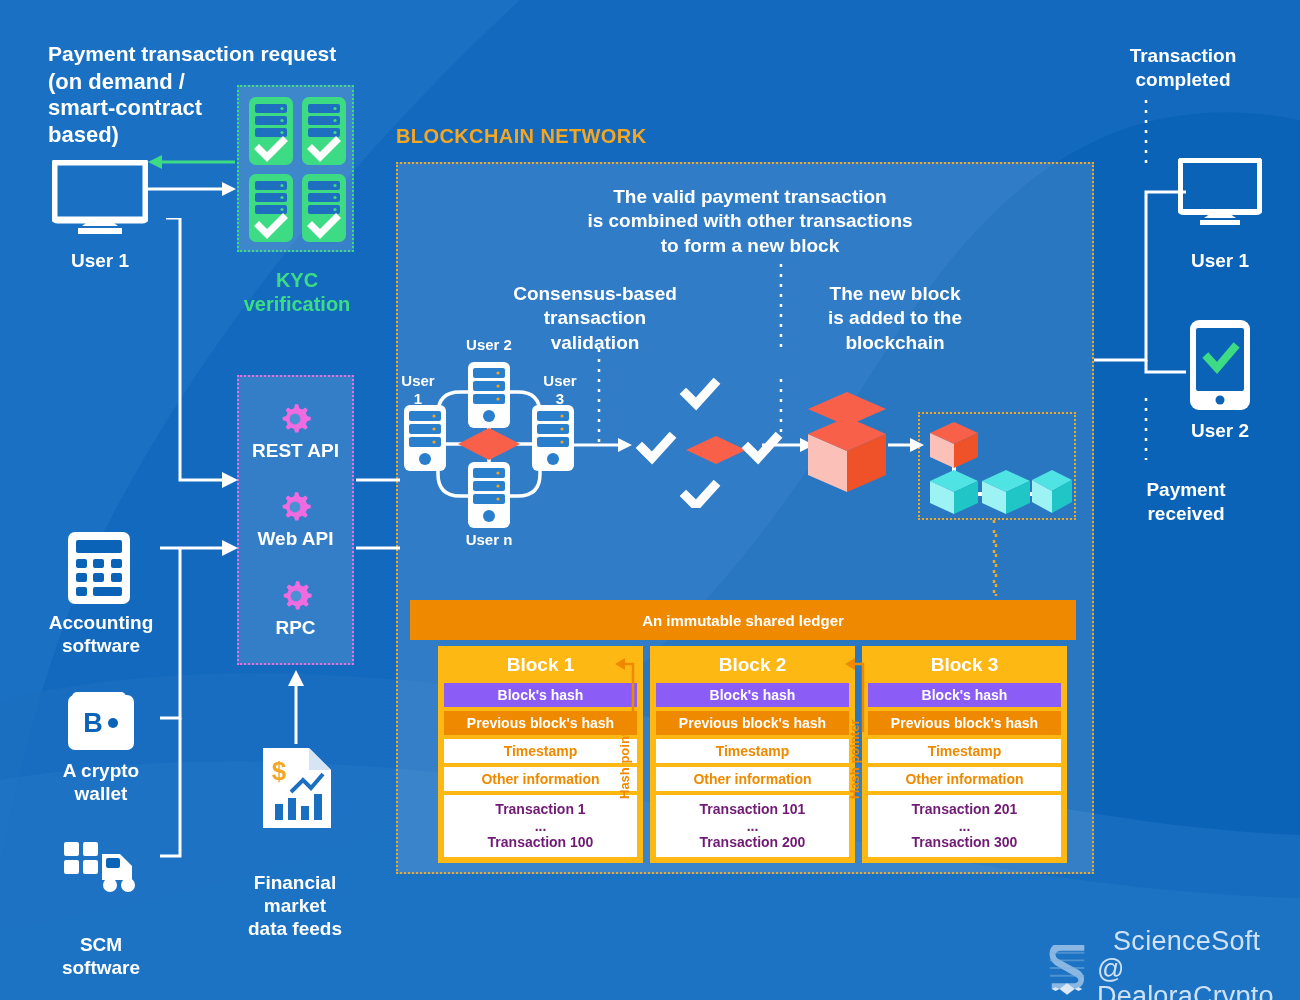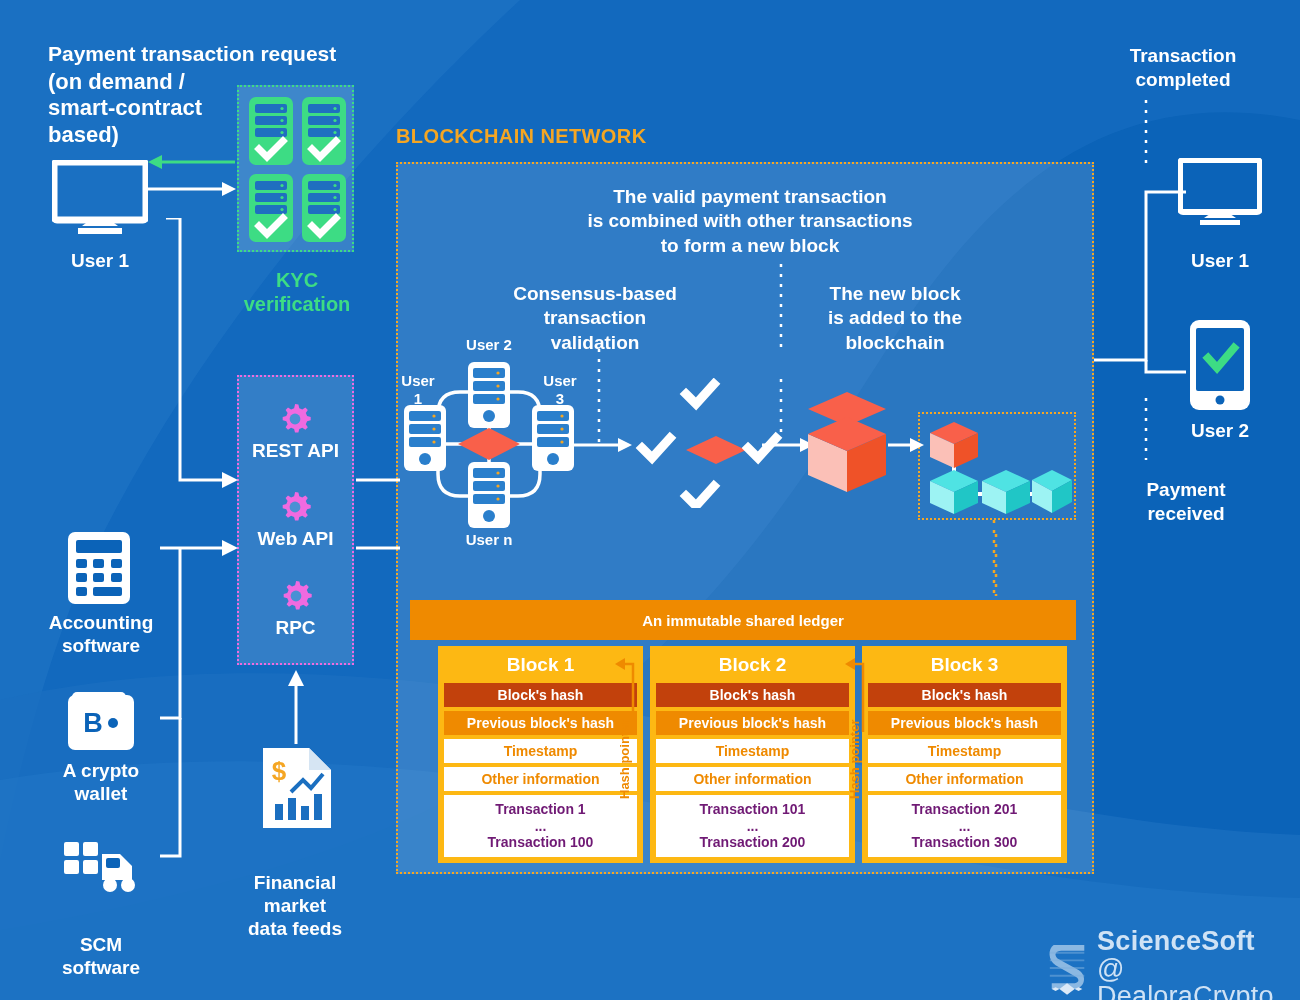--- a/index.html
+++ b/index.html
@@ -54,21 +54,21 @@
     background:#ef8a00;display:flex;align-items:center;justify-content:center;
     font-size:15px;font-weight:bold;color:#fff;
   }
   .blocks{position:absolute;left:410px;top:646px;width:666px;display:flex;gap:7px;margin-left:28px;}
   .block{
     width:205px;background:#fdb813;padding:6px;box-sizing:border-box;
     display:flex;flex-direction:column;gap:4px;
   }
   .block-title{text-align:center;font-size:19px;font-weight:bold;color:#fff;padding:2px 0 3px;}
   .row{font-size:14px;font-weight:bold;text-align:center;padding:4px 2px;}
-  .r-hash{background:#c2410c;color:#fff;}
+  .r-hash{background:#8b5cf6;color:#fff;}
   .r-prev{background:#ef8a00;color:#fff;}
   .r-plain{background:#fff;color:#ef8a00;}
   .r-tx{background:#fff;color:#701a75;line-height:1.18;padding:6px 2px;}
   .hp{
     position:absolute;width:18px;font-size:13px;font-weight:bold;color:#ef8a00;
     writing-mode:vertical-rl;transform:rotate(180deg);text-align:center;
   }
 
   
   .svgi{display:block;}
@@ -474,16 +474,16 @@
 
 <div class="layer" style="left:1046px;top:928px;display:flex;align-items:center;gap:7px;">
   <svg class="svgi" width="46" height="58" viewBox="0 0 46 58">
     <path d="M8,4 L40,4 L40,10 L16,10 C10,10 8,14 12,18 L34,30 C42,35 42,46 32,50 L6,50 L6,44 L28,44 C34,44 36,40 31,37 L10,25 C2,20 2,8 8,4 Z" fill="#9fc4e8" opacity="0.85"></path>
     <path d="M4,12 L40,12 M4,20 L40,20 M4,28 L40,28 M4,36 L40,36" stroke="#7fb0de" stroke-width="2" opacity="0.5"></path>
     <polygon points="22,44 30,50 22,56 14,50" fill="#dbe9f7"></polygon>
     <polygon points="10,48 14,50 10,52 6,50" fill="#dbe9f7"></polygon>
     <polygon points="34,48 38,50 34,52 30,50" fill="#dbe9f7"></polygon>
   </svg>
   <div style="display:flex;flex-direction:column;line-height:1.02;">
-    <span style="font-size:27px;font-weight:bold;color:#cfe2f5;letter-spacing:.3px;">ScienceSoft</span>
+    <span style="font-size:27px;font-weight:normal;color:#cfe2f5;letter-spacing:.3px;margin-left:16px;">ScienceSoft</span>
     <span style="font-size:27px;color:#cfe2f5;letter-spacing:.2px;">@ DealoraCrypto</span>
   </div>
 </div>
 
 </body></html>

